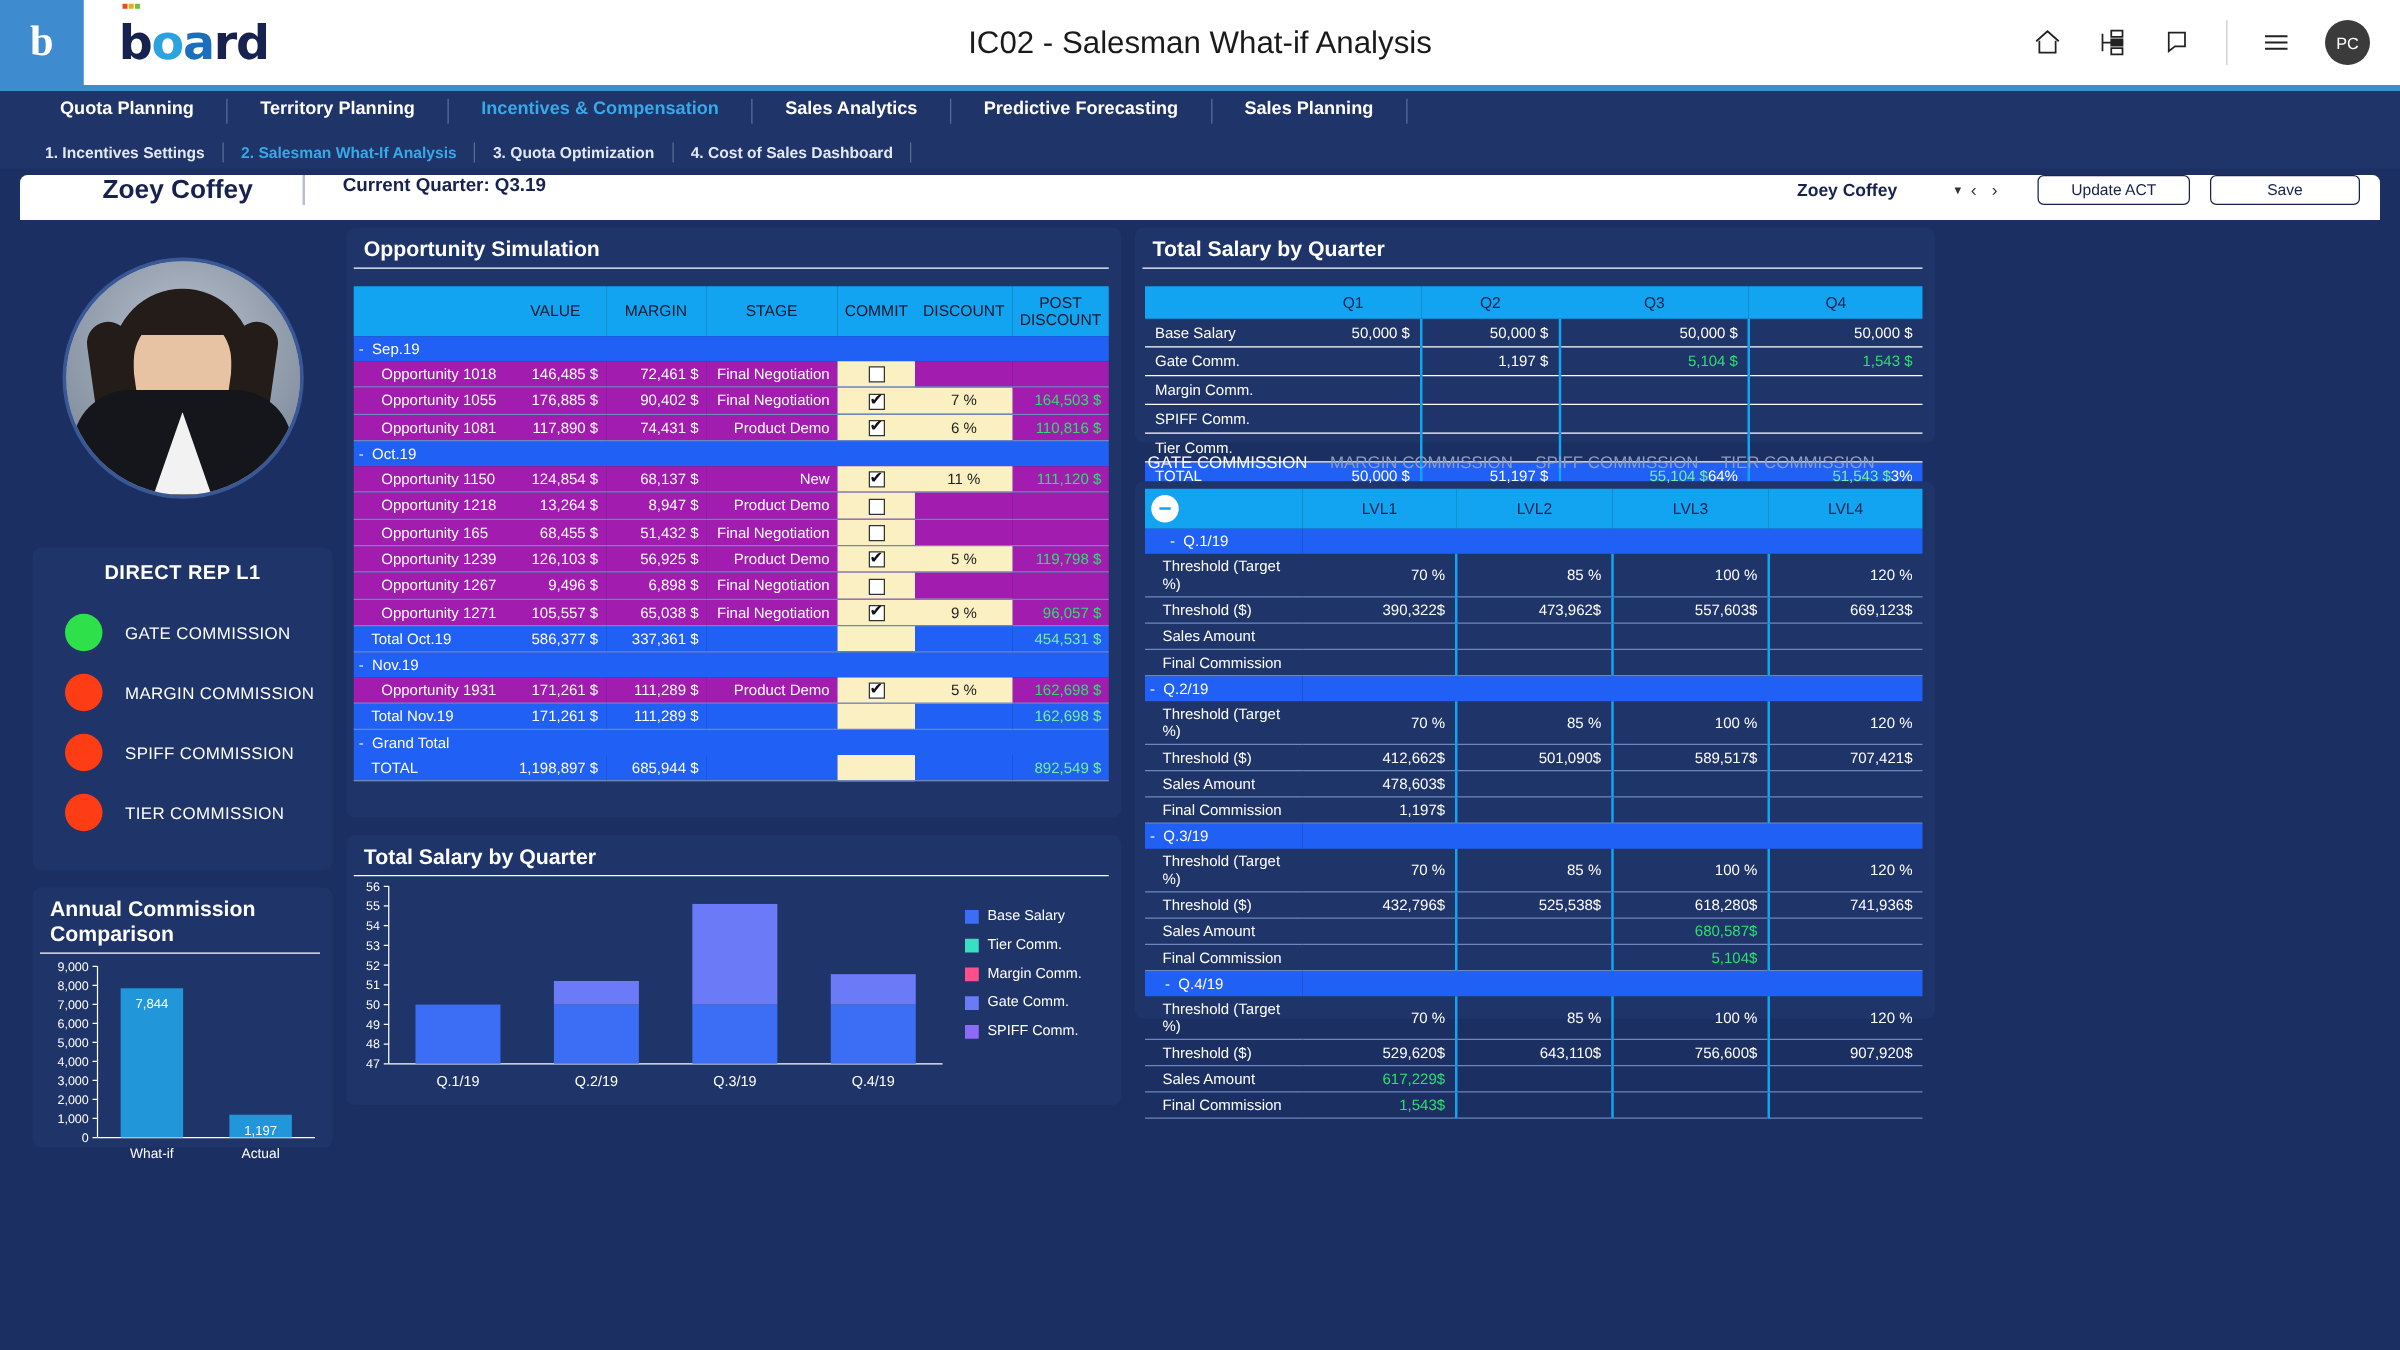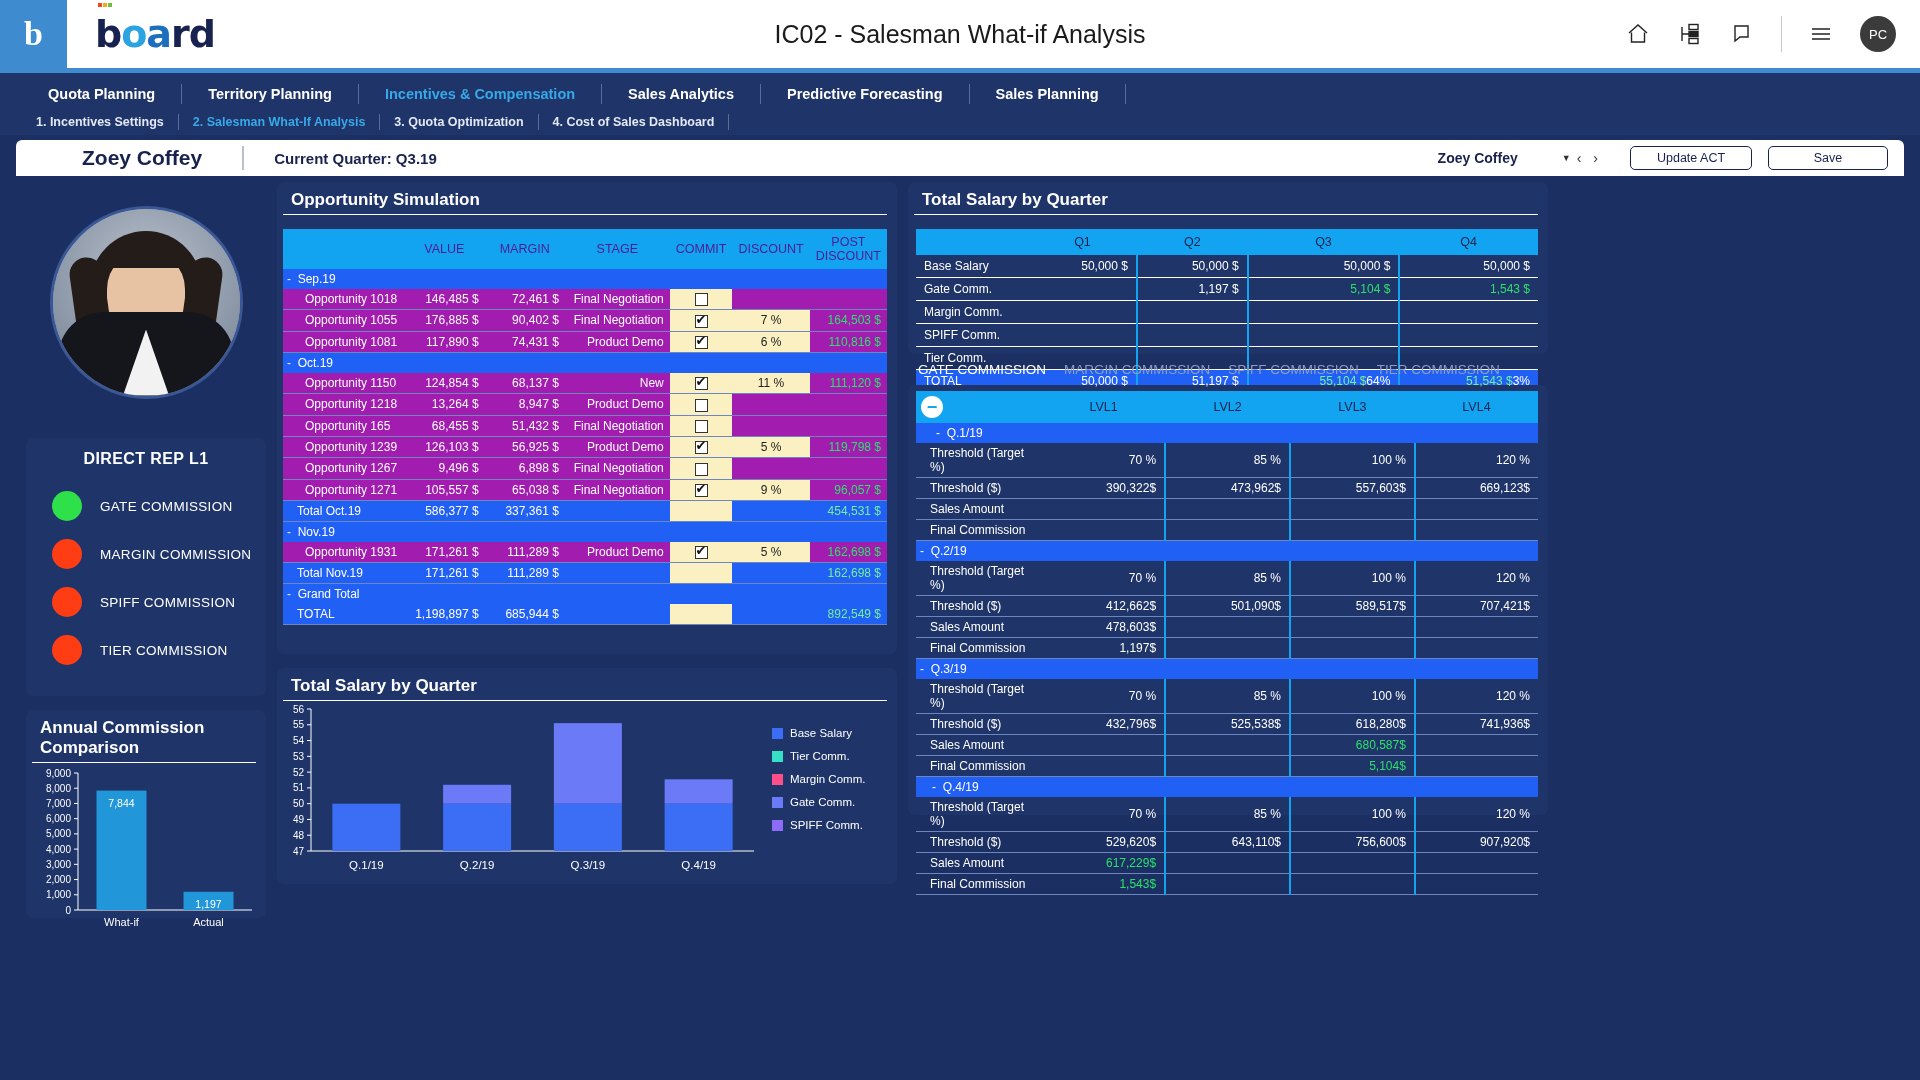--- a/index.html
+++ b/index.html
@@ -24,32 +24,32 @@
      font-size:25px; color:#1a1a1a; font-weight:400; pointer-events:none; }
   .topicons { margin-left:auto; display:flex; align-items:center; gap:26px; padding-right:24px; }
   .ticon { width:26px; height:26px; color:#222; display:flex; align-items:center; justify-content:center; cursor:pointer; }
   .divider-v { width:1px; height:36px; background:#c9c9c9; }
   .avatar { width:36px; height:36px; border-radius:50%; background:#3b3b3b; color:#fff; font-size:13px;
             display:flex; align-items:center; justify-content:center; }
   .blue-rule { height:5px; background:#3e8bd0; }
 
   
   .nav { background:#1f3468; padding-top:6px; }
-  .nav-main { display:flex; align-items:center; height:30px; padding-left:22px; }
+  .nav-main { display:flex; height:30px; padding-left:22px; }
   .nav-main .item { font-size:14.5px; font-weight:bold; color:#ffffff; padding:0 26px; white-space:nowrap; cursor:pointer; }
   .nav-main .item.active { color:#37a9e8; }
   .nav-main .sep { width:1px; height:20px; background:#5a6d99; }
   .nav-sub { display:flex; align-items:center; height:26px; padding-left:22px; }
   .nav-sub .item { font-size:12.5px; font-weight:bold; color:#e3e8f5; padding:0 14px; white-space:nowrap; cursor:pointer; }
   .nav-sub .item.active { color:#37a9e8; }
   .nav-sub .sep { width:1px; height:16px; background:#5a6d99; }
 
   
   .subheader { margin:5px 16px 0 16px; height:36px; background:#fff; border-radius:6px 6px 0 0;
-     display:flex; align-items:center; color:#17224e; }
+     display:flex; align-items:flex-start; color:#17224e; }
   .sh-name { font-size:21px; font-weight:bold; padding:0 40px 0 66px; }
   .sh-div { width:2px; height:24px; background:#b9bfcf; }
   .sh-quarter { font-size:15px; font-weight:bold; padding-left:30px; }
   .sh-right { margin-left:auto; display:flex; align-items:center; gap:0; padding-right:16px; }
   .sh-sel { font-size:14px; font-weight:bold; color:#17224e; }
   .caret { margin-left:44px; font-size:9px; color:#333; }
   .arrowbtn { font-size:14px; color:#333; padding:0 6px; cursor:pointer; }
   .btn-out { border:1.5px solid #17224e; border-radius:5px; height:24px; min-width:120px;
      display:flex; align-items:center; justify-content:center; font-size:12.5px; color:#17224e; cursor:pointer; background:#fff; }
   .btn-upd { margin-left:26px; width:122px; }
@@ -87,21 +87,21 @@
   .rep-label { font-size:13.5px; letter-spacing:.3px; }
 
   .acc-card { margin-top:14px; background:#1f3468; border-radius:7px; height:208px; }
 
   .mid-col { position:absolute; left:277px; top:6px; width:620px; }
   .right-col { position:absolute; left:908px; top:6px; width:640px; }
 
   
   table { border-collapse:collapse; width:100%; }
   .grid { font-size:12px; }
-  .grid th { background:#12a4f0; color:#4c1d95; font-weight:400; font-size:12.5px; padding:6px 6px; }
+  .grid th { background:#12a4f0; color:#0f172a; font-weight:400; font-size:12.5px; padding:6px 6px; }
   .grid td { padding:3px 6px; border-bottom:1px solid #6d86bd; }
   .r-lbl { text-align:left; }
   .r-num { text-align:right; }
   .r-ctr { text-align:center; }
   .rowgrp { background:#2160f4; }
   .rowgrp td { border-bottom:none; }
   .rowtot { background:#2160f4; }
   .rowdata { background:#a21caf; }
   .cell-yellow { background:#faf0c2; }
   .green { color:#2ce06b; }

